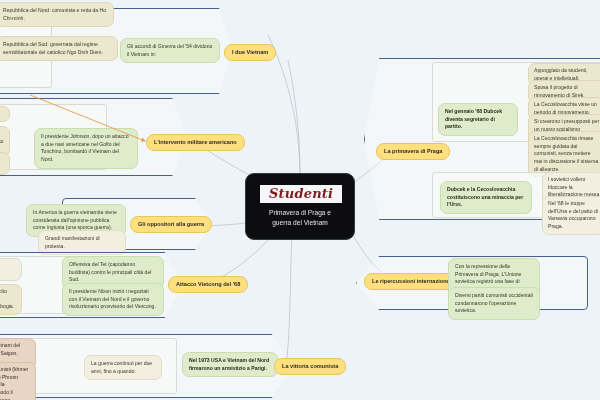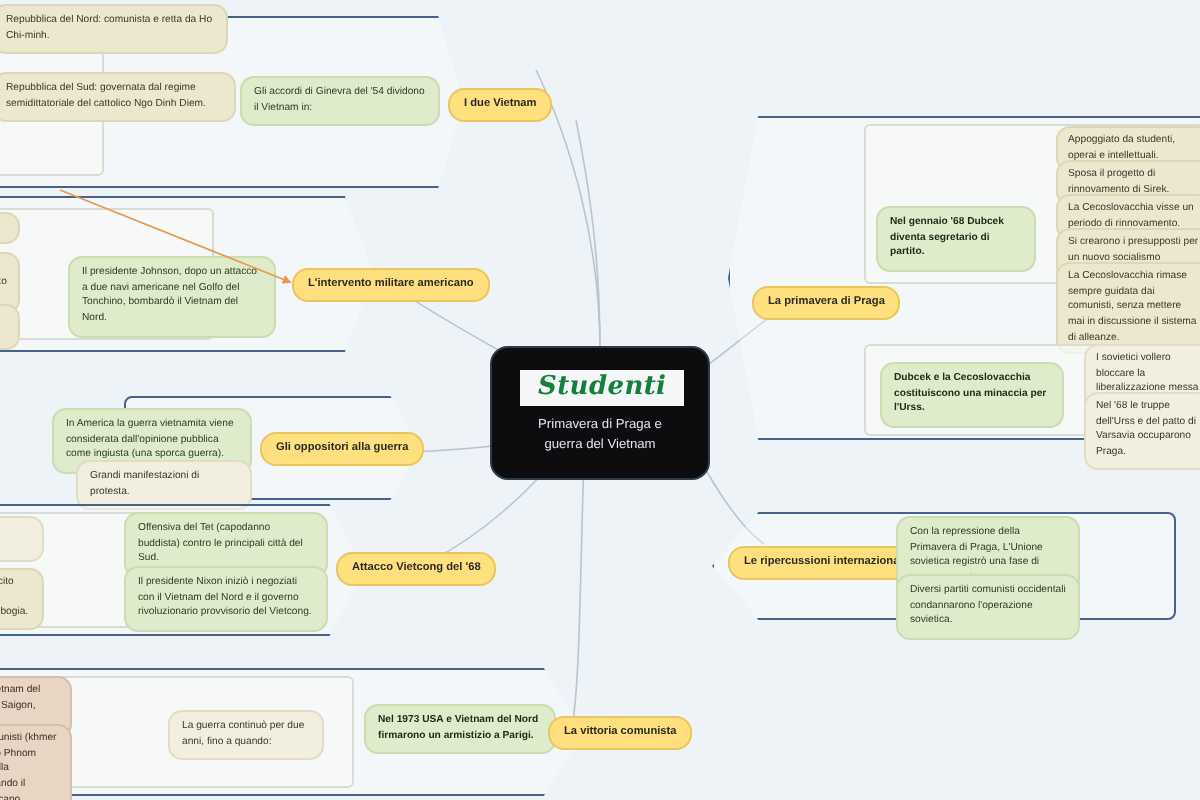--- a/index.html
+++ b/index.html
@@ -16,21 +16,21 @@
 
   
   .central{
     background:#0d0d10;border:1px solid #2f3b4a;border-radius:9px;
     color:#eaeef3;text-align:center;padding:10px 14px 12px;
     box-shadow:0 0 0 1px rgba(255,255,255,0.04);
   }
   .central .title{
     font-family:"DejaVu Serif","Liberation Serif",serif;
     font-style:italic;font-weight:bold;font-size:13px;
-    background:#f4f6f8;color:#15803d;display:inline-block;
+    background:#f4f6f8;color:#7f1d1d;display:inline-block;
     padding:1px 9px 2px;letter-spacing:.2px;
   }
   .central .sub{font-size:6.6px;line-height:1.45;margin-top:5px;color:#dfe5ec;}
 
   
   .pill{
     background:#ffdf7e;border:1px solid #e8c65c;border-radius:8px;
     color:#2b2b25;font-size:5.6px;font-weight:bold;
     padding:4px 7px;line-height:1.3;white-space:nowrap;
   }

